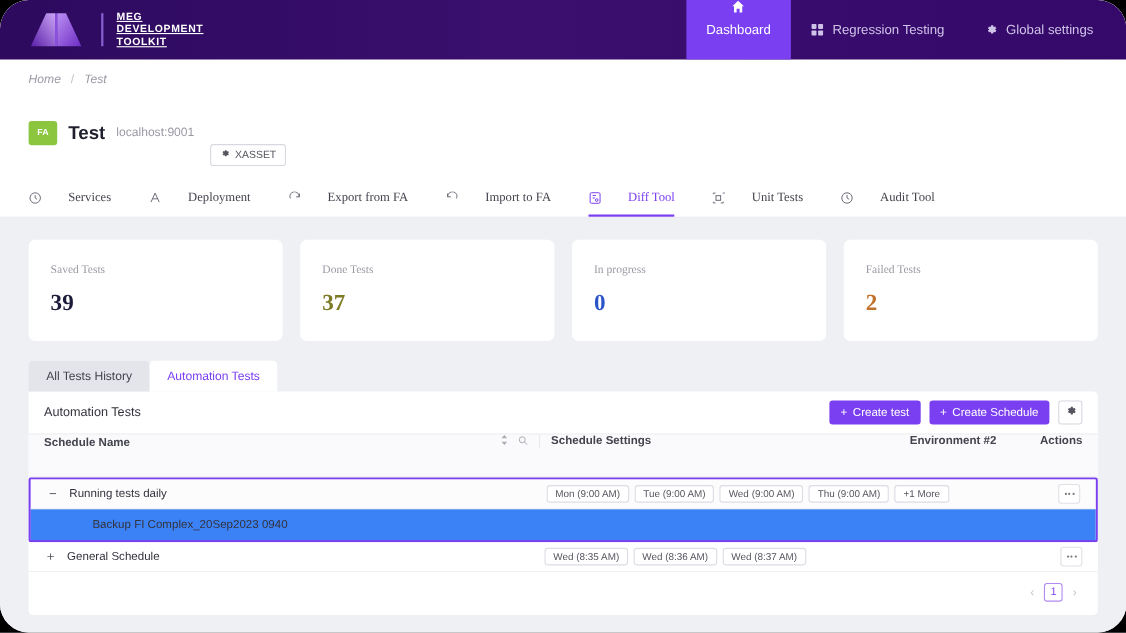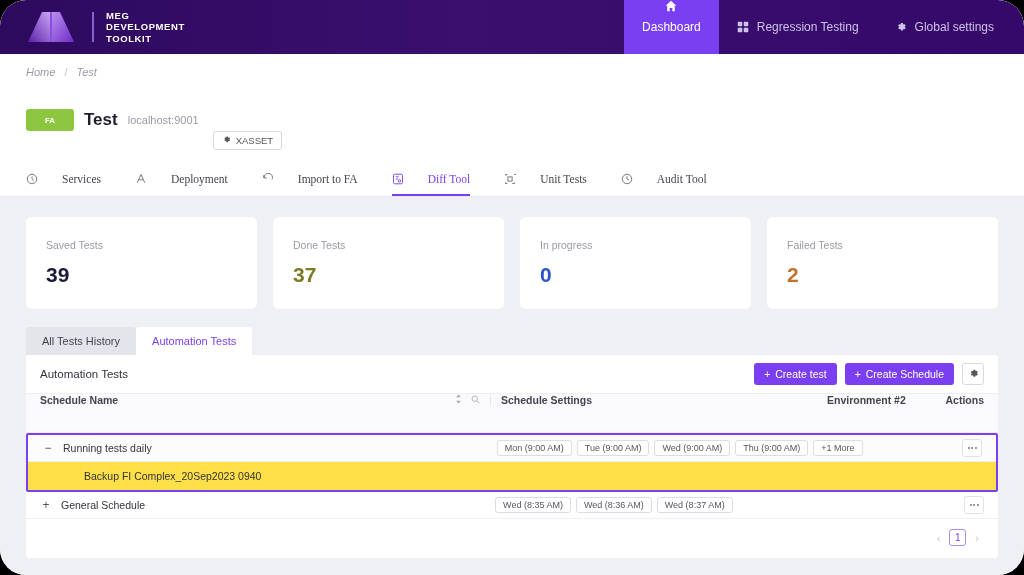--- a/index.html
+++ b/index.html
@@ -34,20 +34,21 @@
     width: 2px; height: 30px;
     background: #8a5fd4;
     margin: 0 12px 0 12px;
   }
   .brand-text {
     color: #ffffff;
     font-size: 9.5px;
     font-weight: bold;
     line-height: 11.5px;
     letter-spacing: 0.6px;
+    text-decoration: underline;
   }
   #topnav {
     position: absolute;
     right: 0; top: 0;
     height: 54px;
     display: flex;
     align-items: stretch;
   }
   .topnav-item {
     display: flex; align-items: center; gap: 8px;
@@ -65,21 +66,21 @@
   .topnav-item .ic { display: flex; align-items: center; }
   .topnav-item:last-child { padding-right: 30px; }
 
   
   #subheader { background: #ffffff; padding: 12px 26px 0 26px; }
   #breadcrumb { font-size: 11px; color: #9a9aa5; }
   #breadcrumb .sep { margin: 0 6px; color: #c4c4cc; }
   #breadcrumb .crumb { cursor: pointer; font-style: italic; }
   #titlerow { display: flex; align-items: center; gap: 10px; margin-top: 12px; }
   #env-badge {
-    width: 48px; height: 22px;
+    width: 26px; height: 22px;
     background: #8cc63f;
     border-radius: 3px;
     color: #ffffff;
     font-size: 8px;
     font-weight: bold;
     display: flex; align-items: center; justify-content: center;
   }
   #proj-title { font-size: 17px; font-weight: bold; color: #1f1f2e; }
   #proj-host { font-size: 11px; color: #9a9aa5; }
   #xasset-chip {
@@ -122,20 +123,21 @@
     padding: 20px 26px 0 26px;
     height: 427px;
   }
   #cards { display: flex; gap: 16px; }
   .card {
     flex: 1;
     background: #ffffff;
     border-radius: 6px;
     padding: 22px 20px 22px 20px;
     min-height: 87px;
+    font-family: Liberation Serif, serif;
   }
   .card-label { font-size: 10.5px; color: #9a9aa5; }
   .card-value { font-size: 21px; font-weight: bold; margin-top: 12px; }
 
   
   #tabstrip { display: flex; margin-top: 18px; }
   .stab {
     padding: 8px 16px;
     font-size: 11px;
     color: #44444f;
@@ -208,21 +210,21 @@
     color: #55555f; font-size: 12px;
     margin-right: 9px;
     cursor: pointer;
   }
   .childrow {
     display: flex; align-items: center;
     height: 28px;
     font-size: 10.5px;
     padding: 0 14px 0 56px;
     color: #33333d;
-    background: #fde047;
+    background: #3b82f6;
   }
   .chips { display: flex; gap: 5px; flex: 1; padding-left: 10px; }
   .chip {
     border: 1px solid #dcdce4;
     border-radius: 3px;
     background: #ffffff;
     font-size: 9px;
     color: #55555f;
     padding: 2px 7px;
     white-space: nowrap;
@@ -356,20 +358,29 @@
       </span>
       <span>Services</span>
     </div>
     <div class="ntab">
       <span class="ic">
         <svg width="12" height="12" viewBox="0 0 16 16" fill="none" stroke="currentColor" stroke-width="1.2">
             <path d="M8 2 L13 13 M8 2 L3 13 M5 9 h6"></path>
           </svg>
       </span>
       <span>Deployment</span>
+    </div>
+    <div class="ntab">
+      <span class="ic">
+        <svg width="12" height="12" viewBox="0 0 16 16" fill="none" stroke="currentColor" stroke-width="1.2">
+            <path d="M13.2 6.5A5.6 5.6 0 102.6 8.5"></path>
+            <path d="M13.6 2.6v4h-4"></path>
+          </svg>
+      </span>
+      <span>Export from FA</span>
     </div>
     <div class="ntab">
       <span class="ic">
         <svg width="12" height="12" viewBox="0 0 16 16" fill="none" stroke="currentColor" stroke-width="1.2">
             <path d="M2.8 6.5A5.6 5.6 0 1113.4 8.5"></path>
             <path d="M2.4 2.6v4h4"></path>
           </svg>
       </span>
       <span>Import to FA</span>
     </div>

